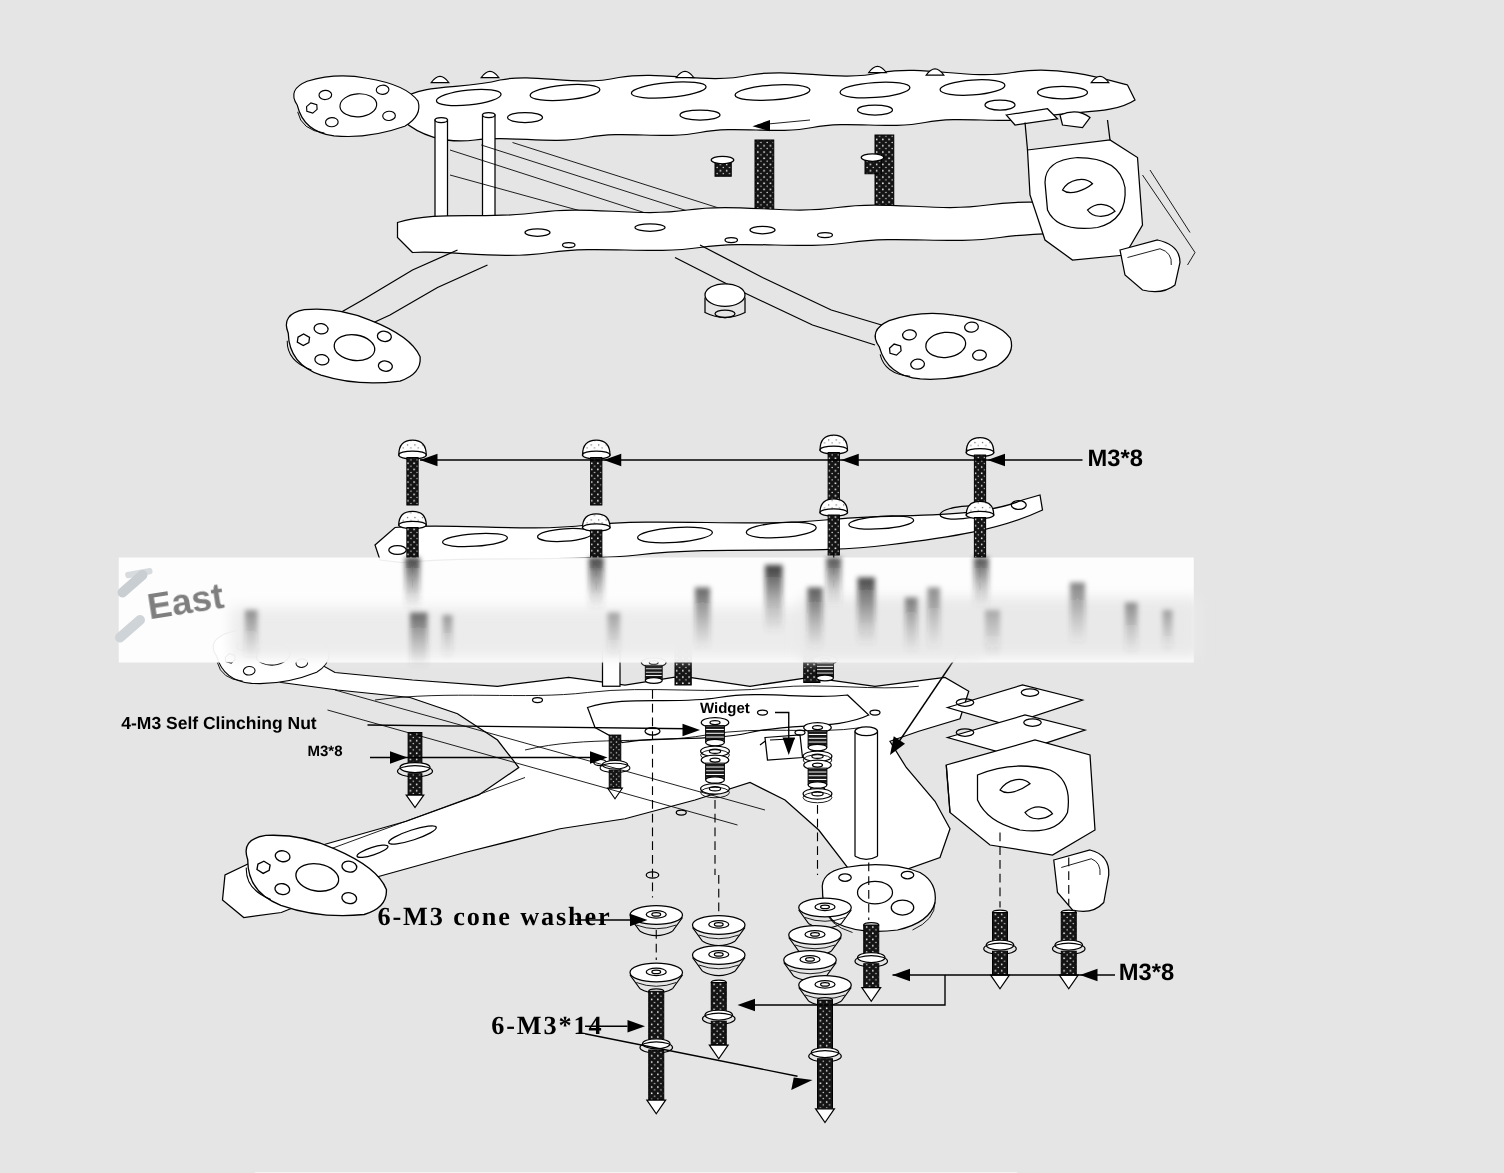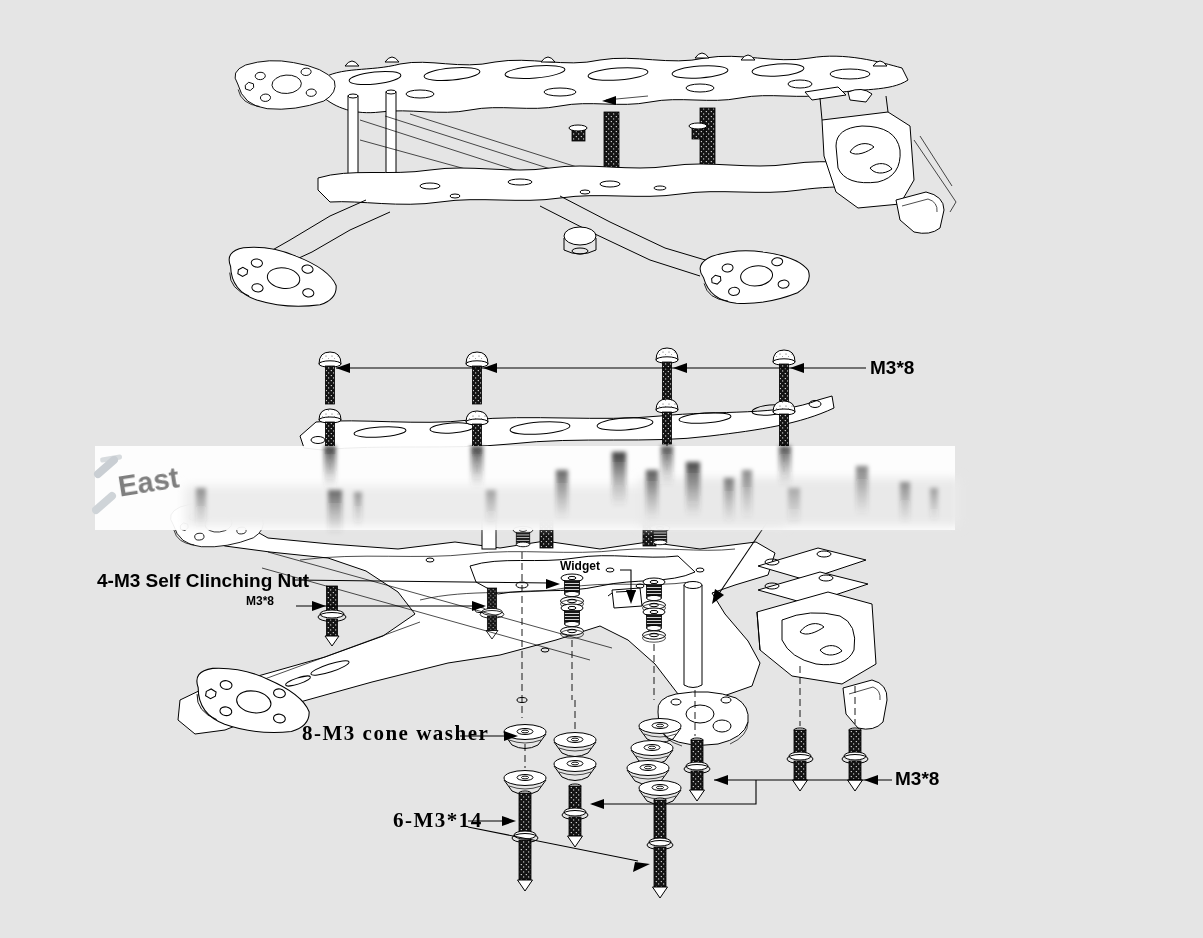--- a/index.html
+++ b/index.html
@@ -425,27 +425,27 @@
     <path class="arw" d="M714,780 l14,-5 l0,10 Z"></path>
           <path class="arw" d="M864,780 l14,-5 l0,10 Z"></path>
     <polyline class="lead" points="756,780 756,804 592,804"></polyline>
     <path class="arw" d="M590,804 l14,-5 l0,10 Z"></path>
   </g>
 </g>
 </svg>
 
 <div class="lbl sans" style="left:870px;top:357px;font-size:19px;">M3*8</div>
 
-<div class="lbl sans" style="left:97px;top:570px;font-size:19px;">4-M3 Self Clinching Nut</div>
+<div class="lbl sans" style="left:97px;top:570px;font-size:14px;">4-M3 Self Clinching Nut</div>
 
 <div class="lbl sans" style="left:246px;top:594px;">M3*8</div>
 
 <div class="lbl sans" style="left:560px;top:559px;">Widget</div>
 
-<div class="lbl cad" style="left:302px;top:721px;">8-M3 cone washer</div>
+<div class="lbl cad" style="left:302px;top:721px;">6-M3 cone washer</div>
 
 <div class="lbl cad" style="left:393px;top:808px;">6-M3*14</div>
 
 <div class="lbl sans" style="left:895px;top:768px;font-size:19px;">M3*8</div>
 
 <div class="lbl" id="wm-east" style="left:118px;top:466px;color:#7f7f7f;">East</div>
 
 </div>
 
 </body></html>

